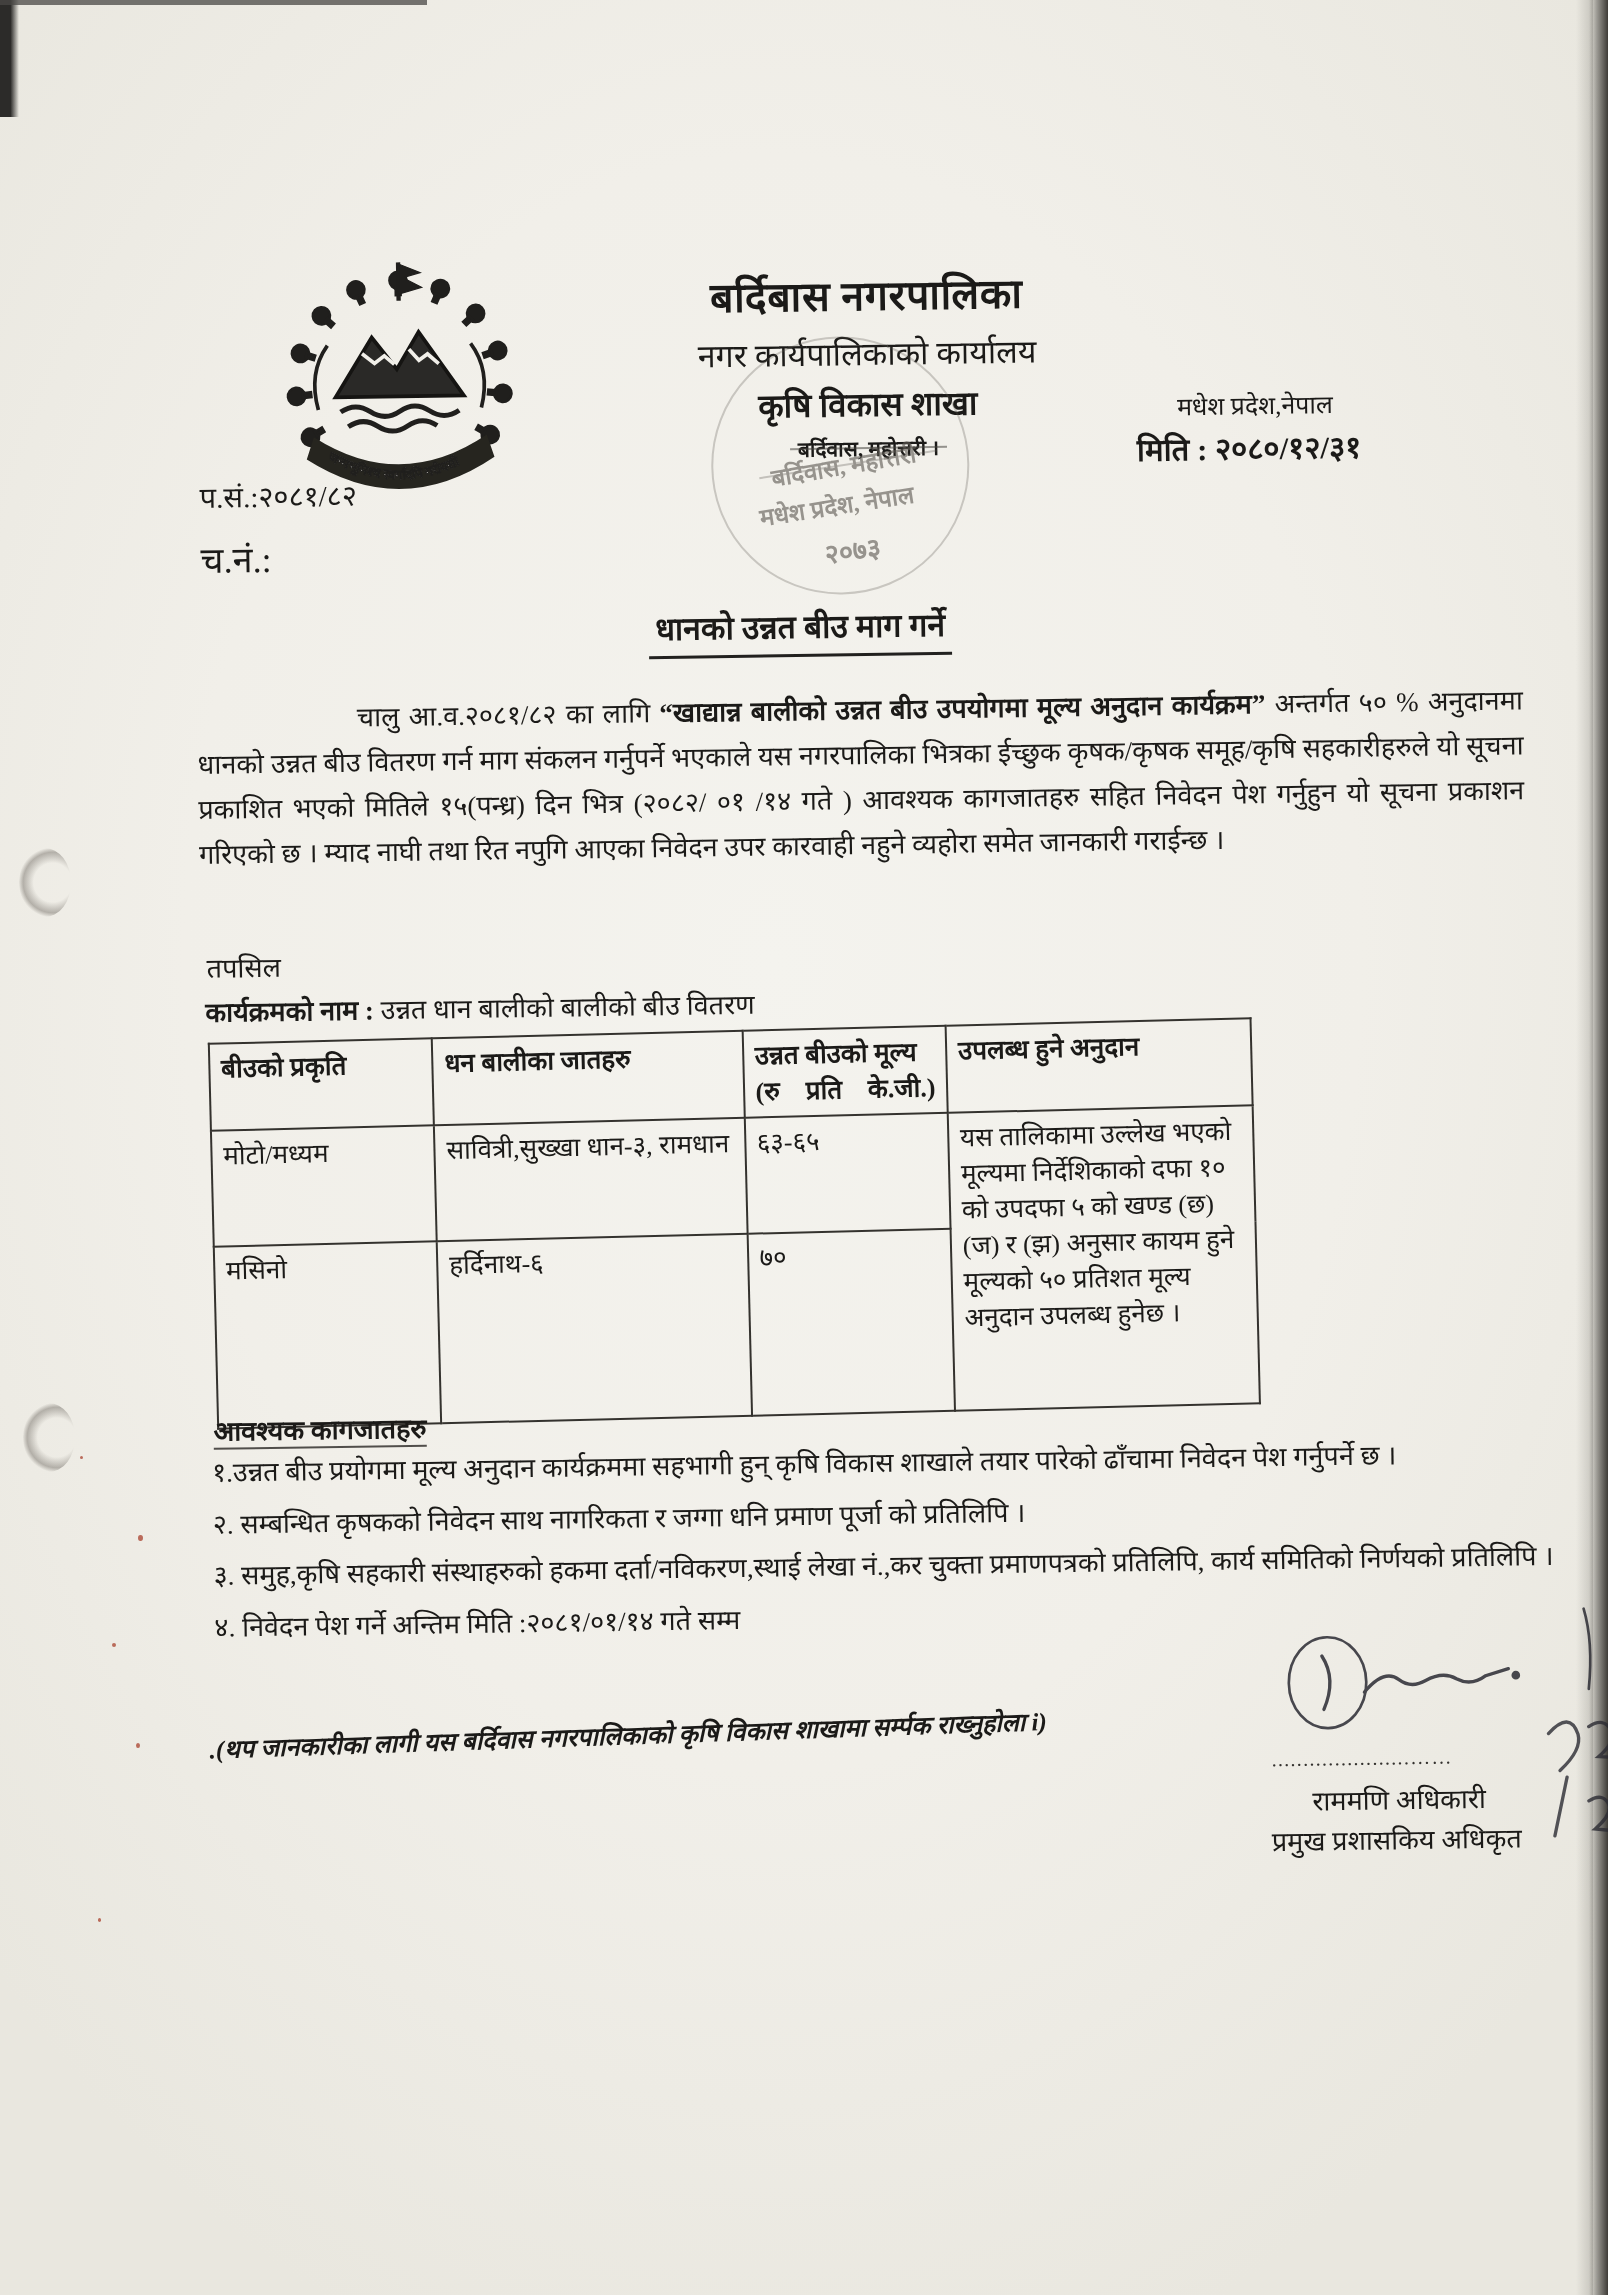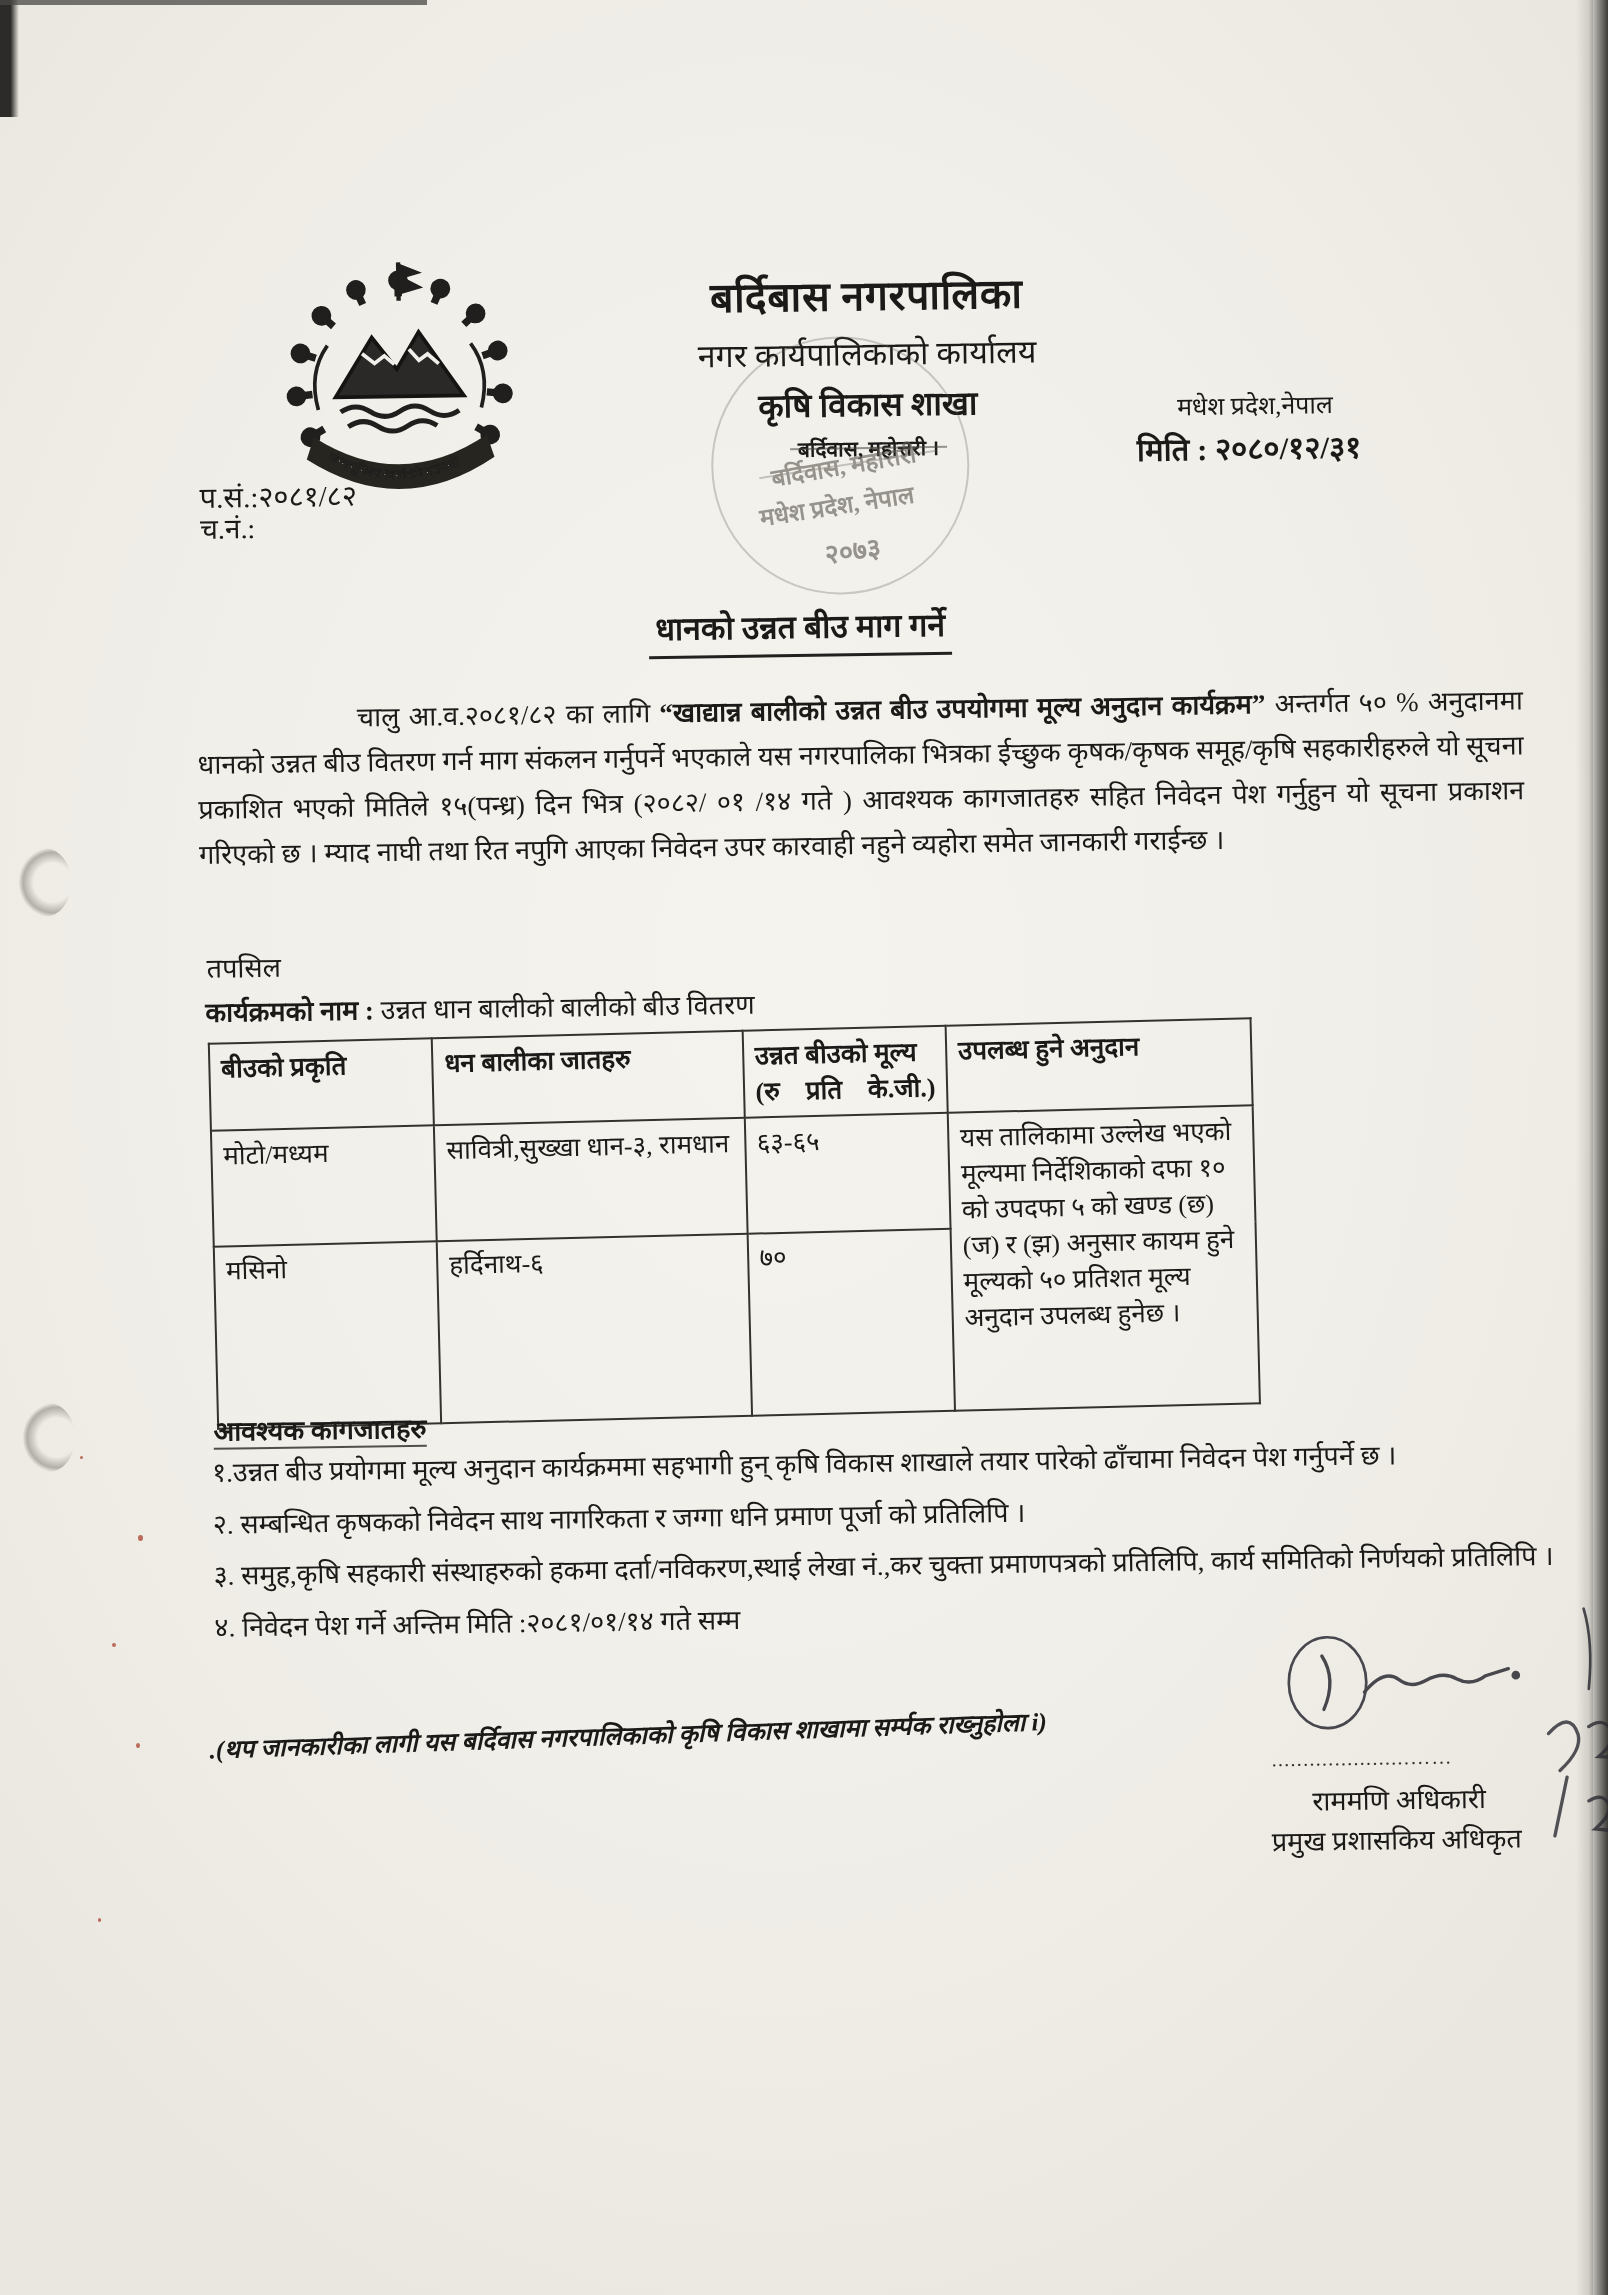--- a/index.html
+++ b/index.html
@@ -33,21 +33,21 @@
   
   .hdr-center{left:548px;top:267px;width:655px;text-align:center;}
   .muni{font-size:41px;font-weight:bold;letter-spacing:0.7px;}
   .office{font-size:32px;margin-top:9.4px;}
   .branch{font-size:33px;font-weight:bold;margin-top:6.7px;}
   .addr{font-size:21px;font-weight:bold;margin-top:8px;position:relative;display:inline-block;}
   .addr:after{content:"";position:absolute;left:-8px;right:-8px;top:46%;height:2px;background:rgba(70,67,62,.55);}
   .province{left:1109px;top:394px;width:307px;text-align:center;font-size:25px;}
   .dateline{left:1069px;top:433px;width:374px;text-align:center;font-size:31px;font-weight:bold;}
   .letterno{left:206px;top:468px;font-size:29px;}
-  .refno{left:206px;top:500px;font-size:28px;}
+  .refno{left:206px;top:526px;font-size:36px;}
   
   .stamp{left:718px;top:337px;width:260px;height:260px;opacity:.62;}
   .stamp-circle{position:absolute;left:0;top:0;width:254px;height:254px;border-radius:50%;
     border:2px solid rgba(90,86,80,.45);}
   .stamp-line{position:absolute;color:#5f5b55;white-space:nowrap;font-weight:bold;}
   .st1{left:59px;top:112px;font-size:24px;transform:rotate(-9deg);}
   .st2{left:47px;top:152px;font-size:24px;transform:rotate(-8deg);}
   .st3{left:112px;top:195px;font-size:27px;transform:rotate(-7deg);}
   .stamp-chord{position:absolute;left:47px;top:127px;width:180px;height:2px;background:rgba(90,86,80,.5);transform:rotate(-8deg);}
   

